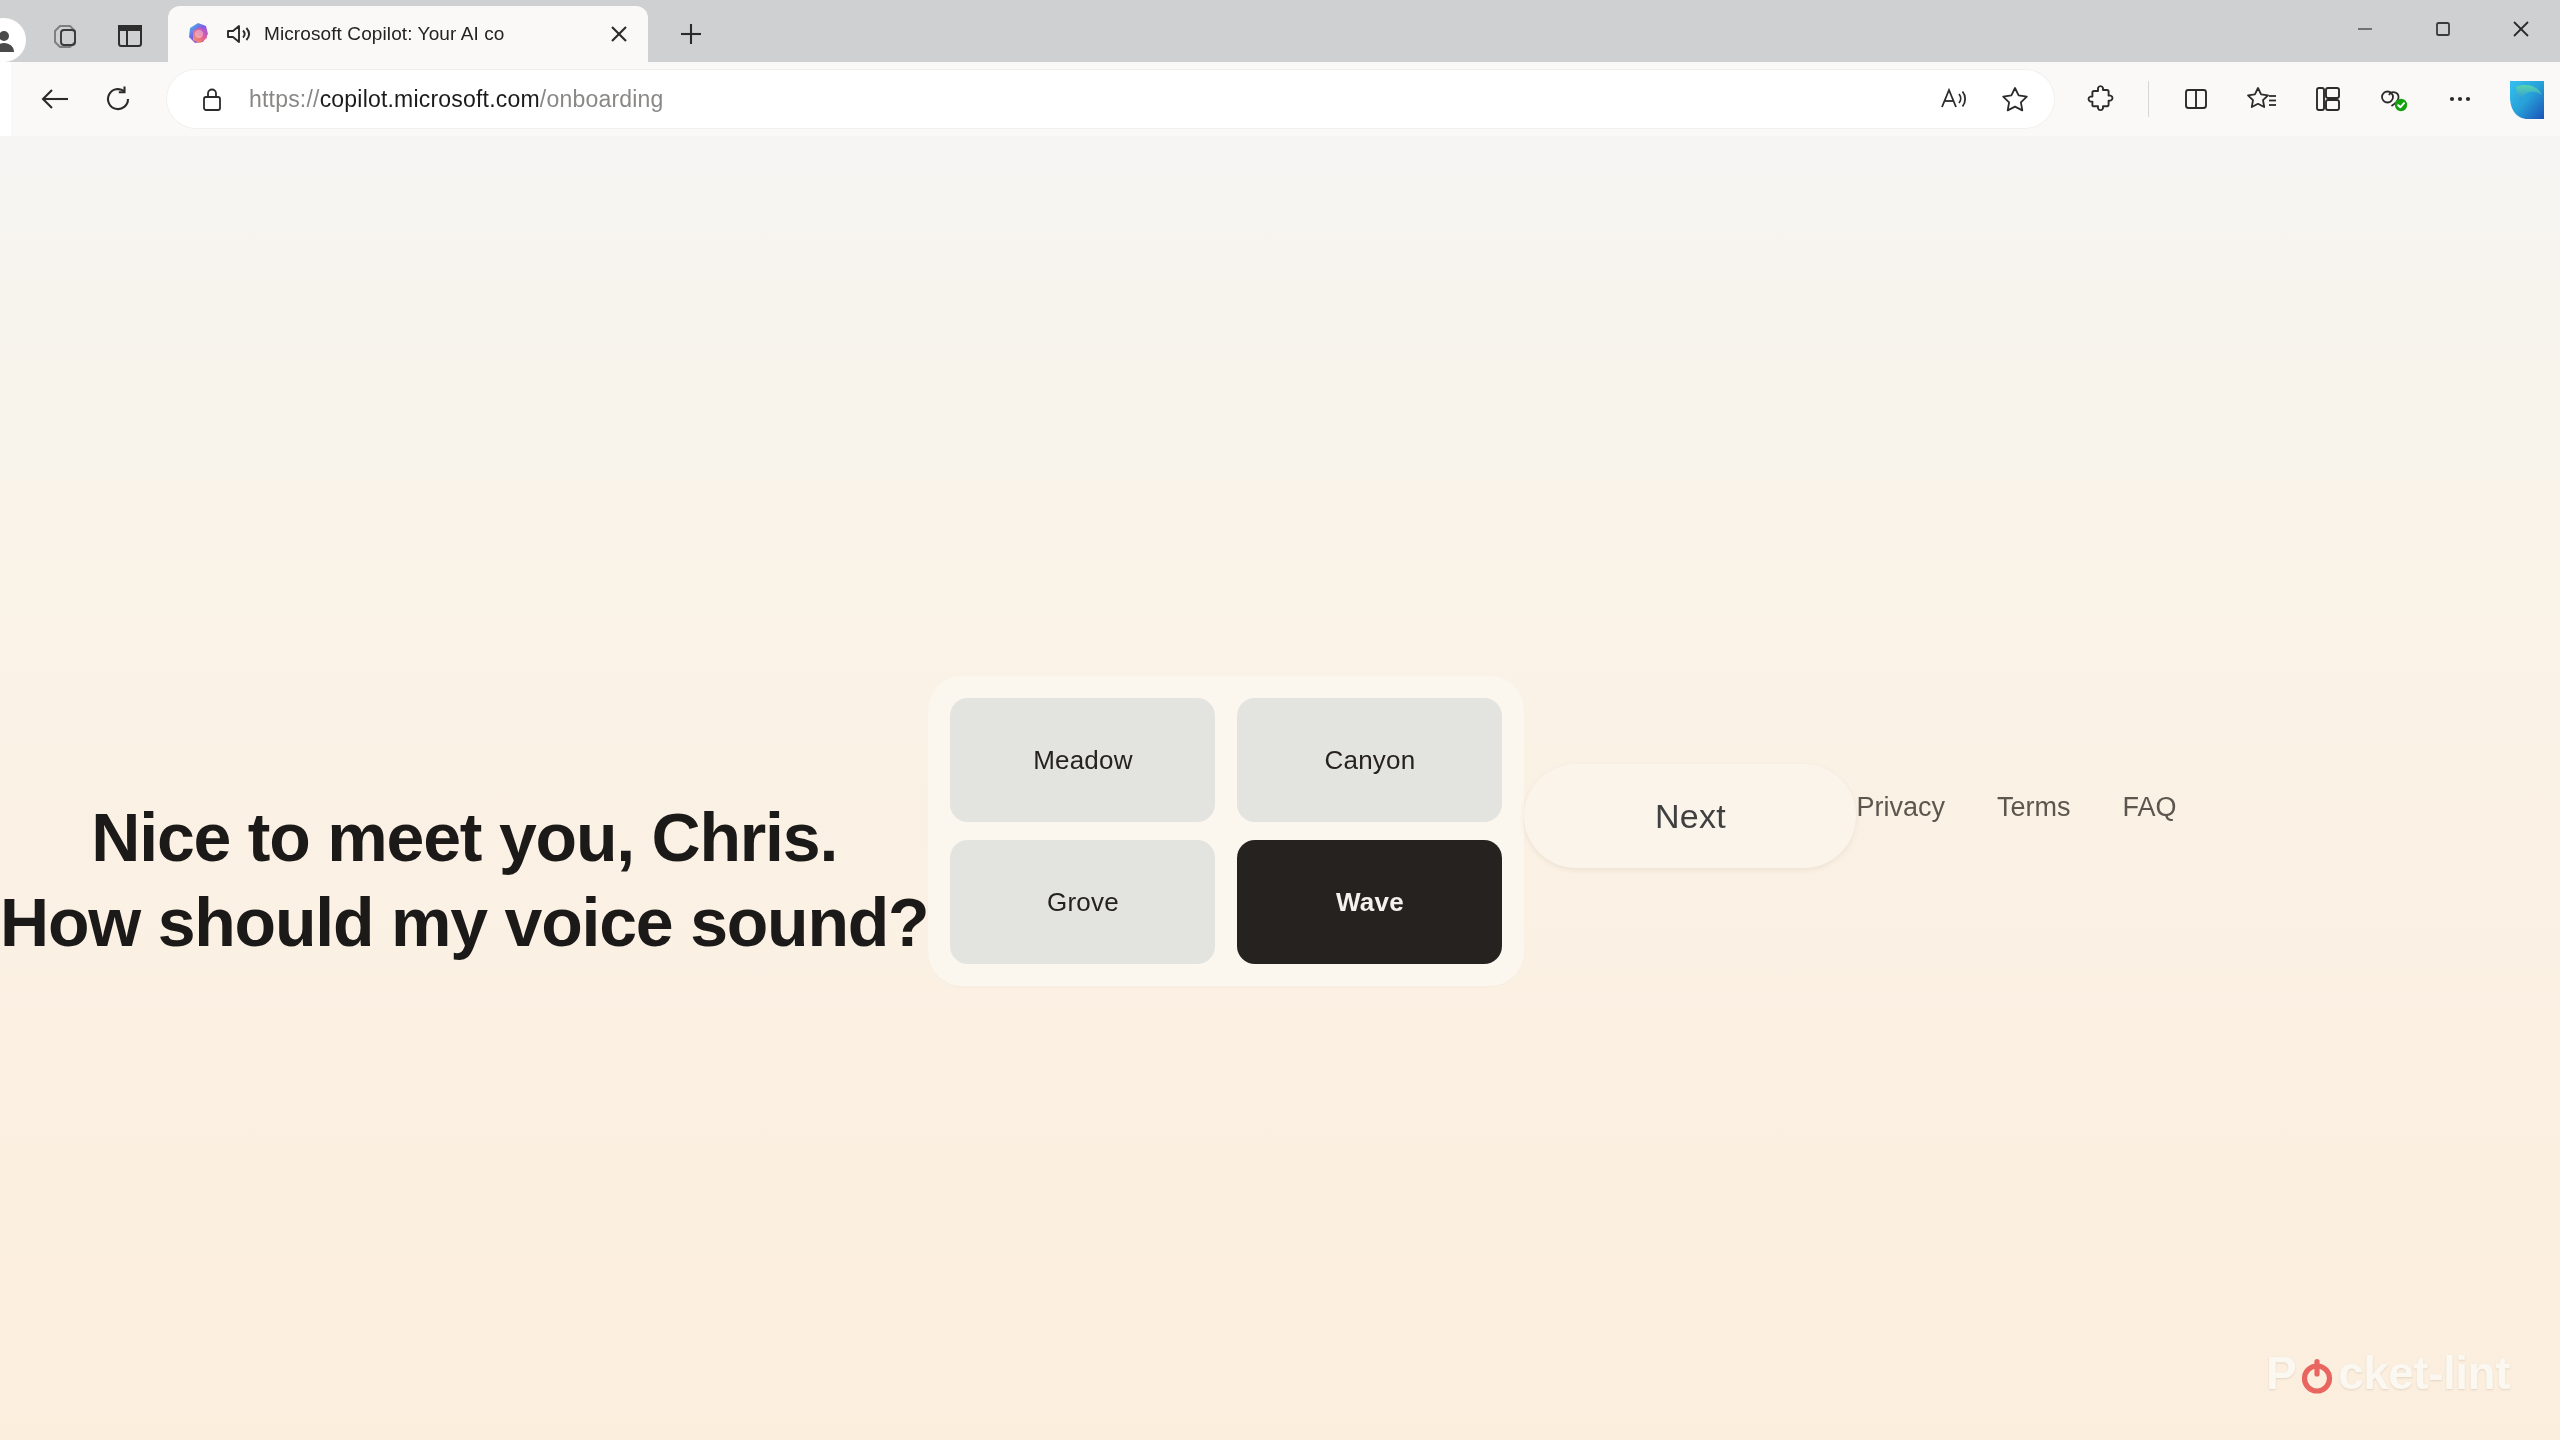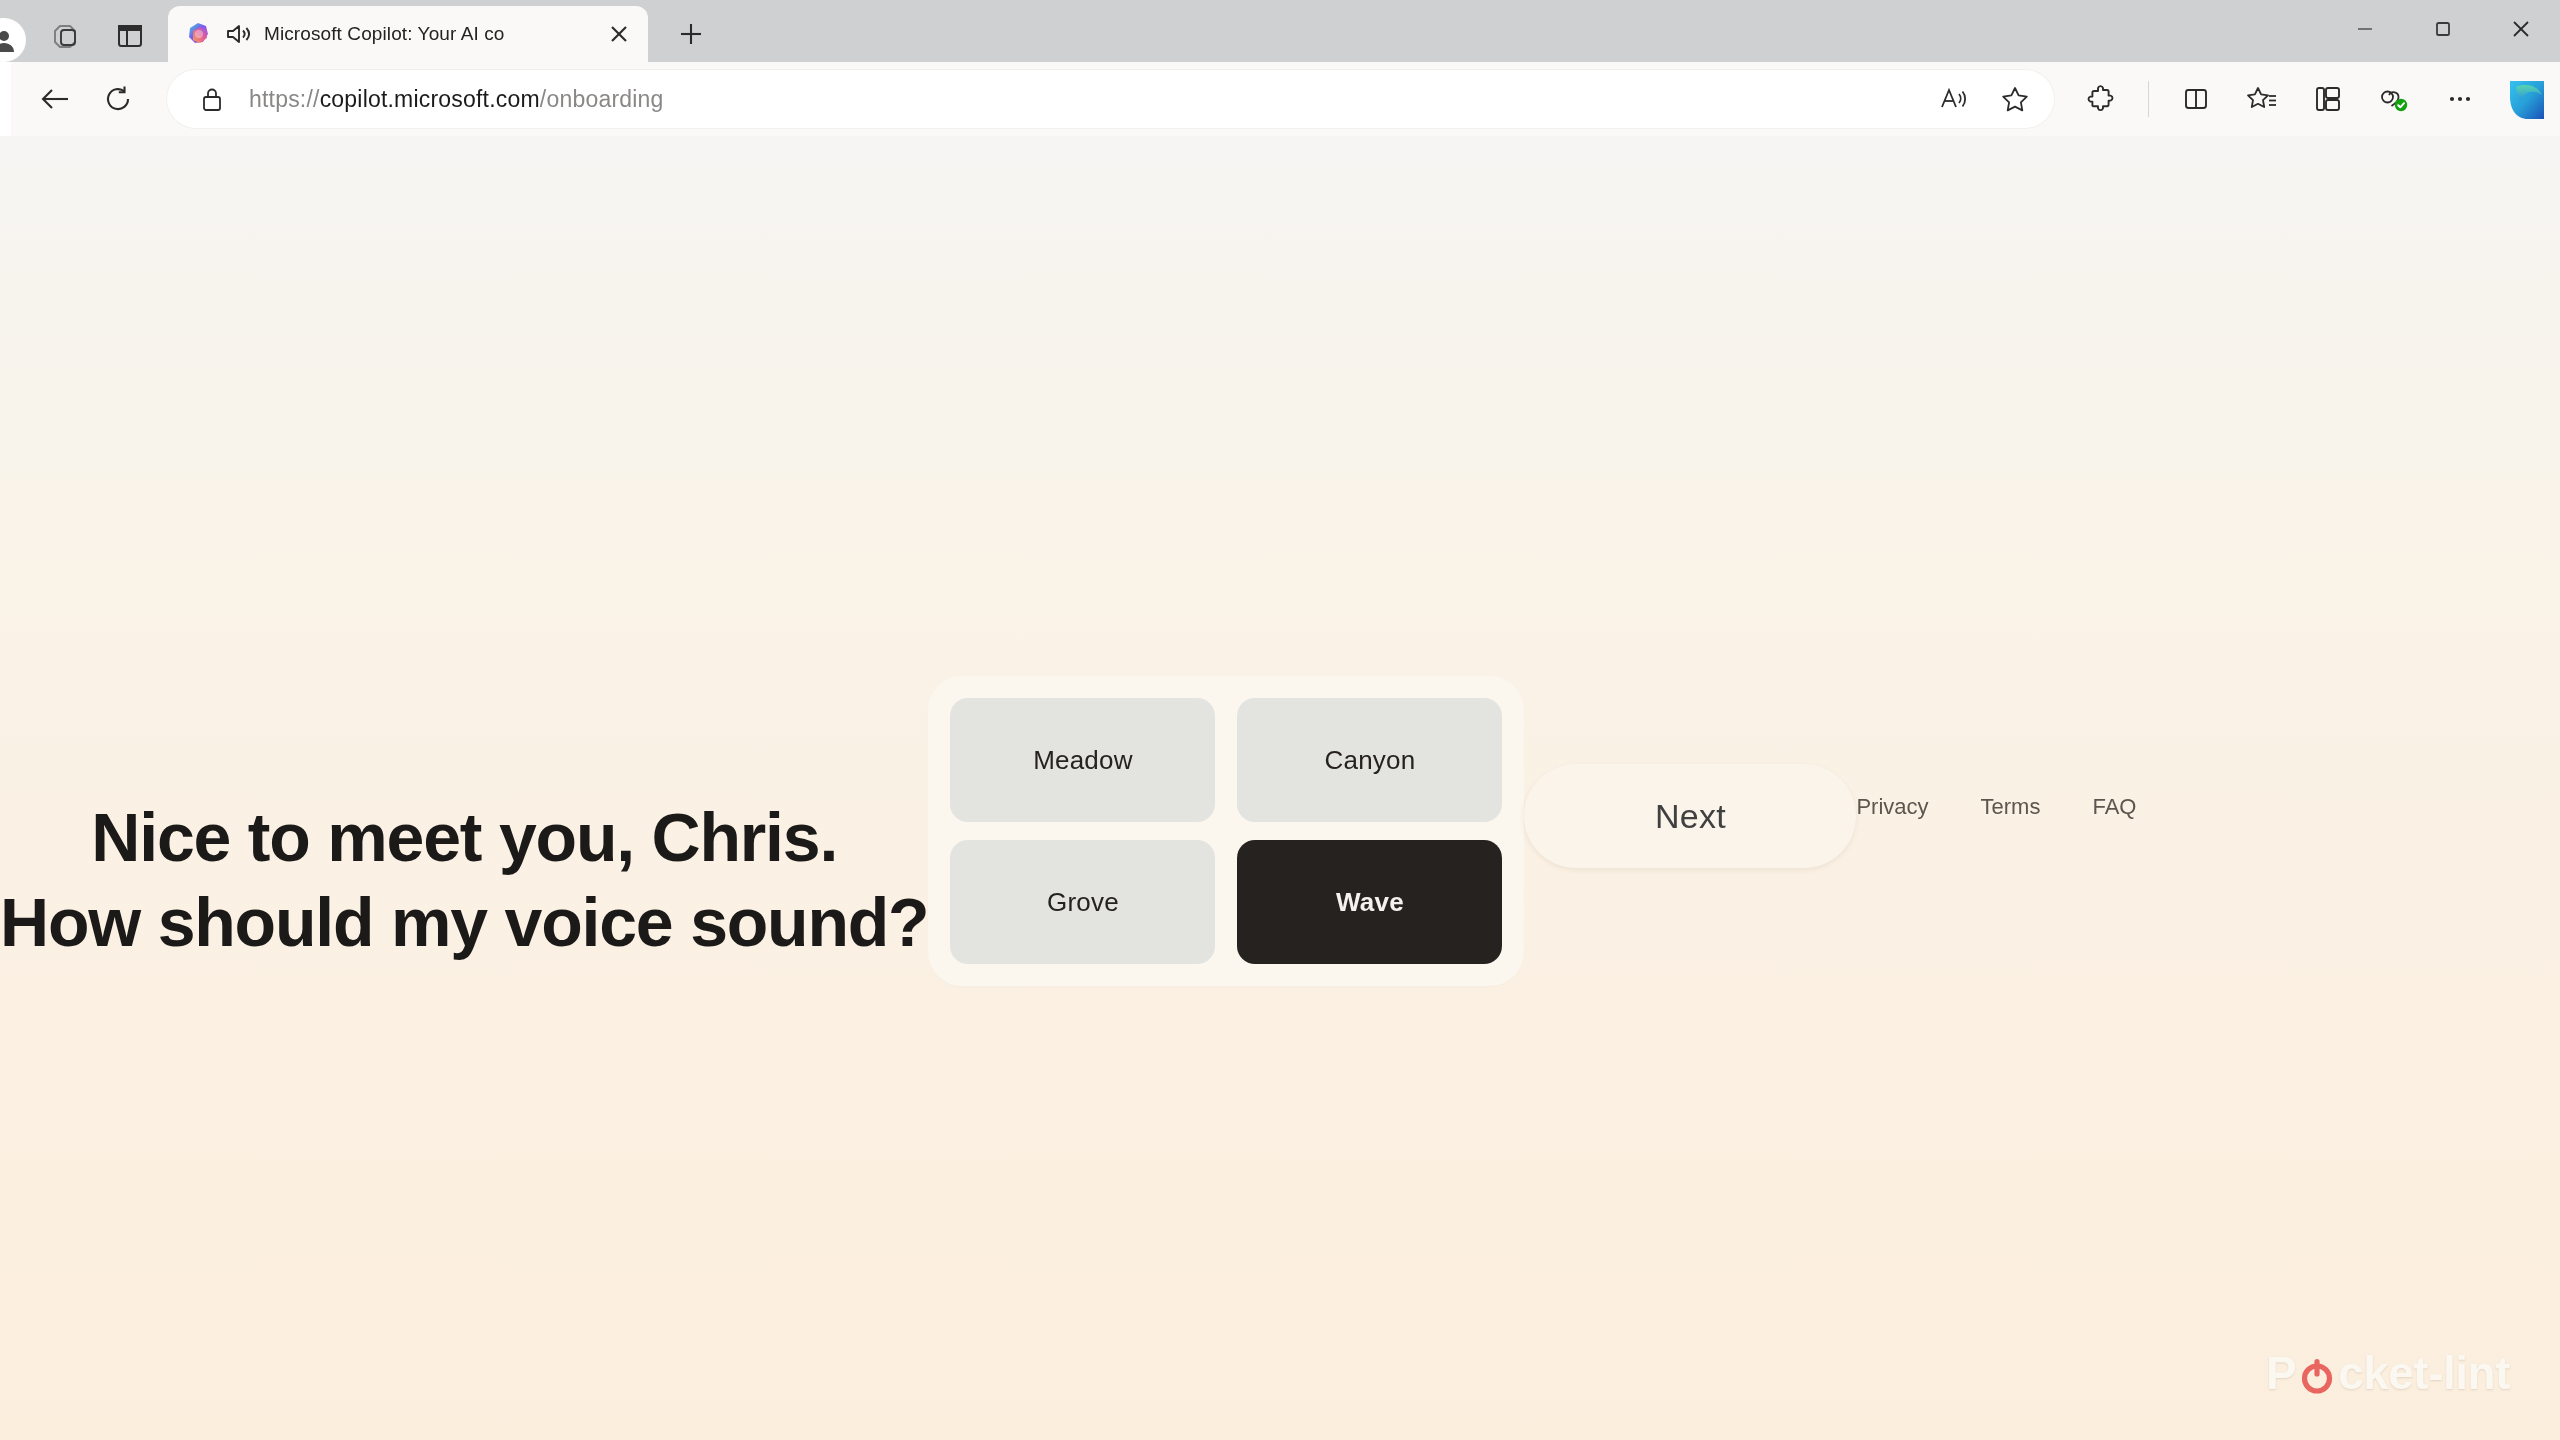--- a/index.html
+++ b/index.html
@@ -180,21 +180,21 @@
     color:#404040;
     font-family:"Liberation Sans", sans-serif;
     letter-spacing:.2px;
     cursor:pointer;
     box-shadow:0 2px 5px rgba(120,100,70,0.10);
   }
 
   .footer-links {
     margin-top:38px;
     display:flex; gap:52px;
-    font-size:22px;
+    font-size:27px;
     color:#5c564f;
   }
   .footer-links a { color:#5c564f; text-decoration:none; cursor:pointer; }
 
   
   .watermark {
     position:absolute; right:50px; bottom:40px;
     display:flex; align-items:center;
     font-size:46px; font-weight:700;
     color:#fbf8f2;

